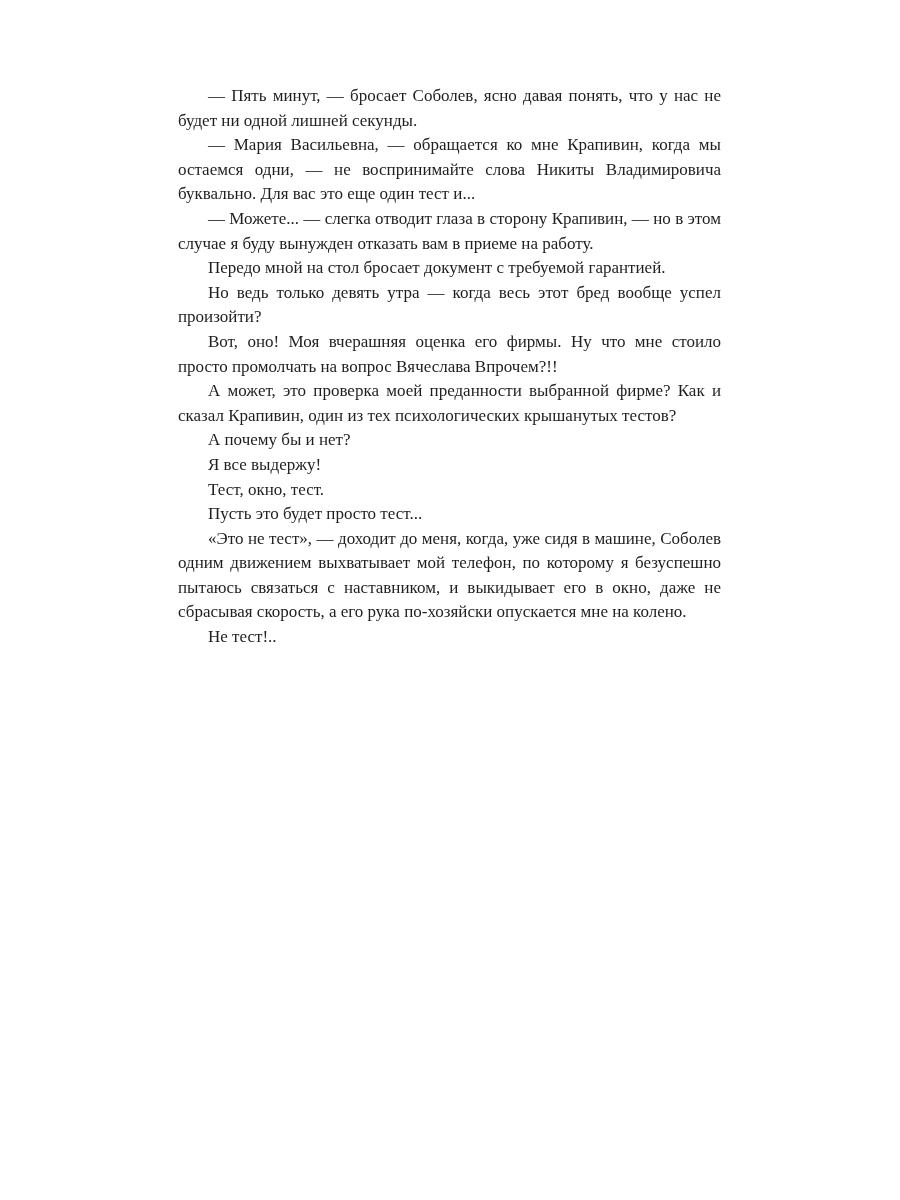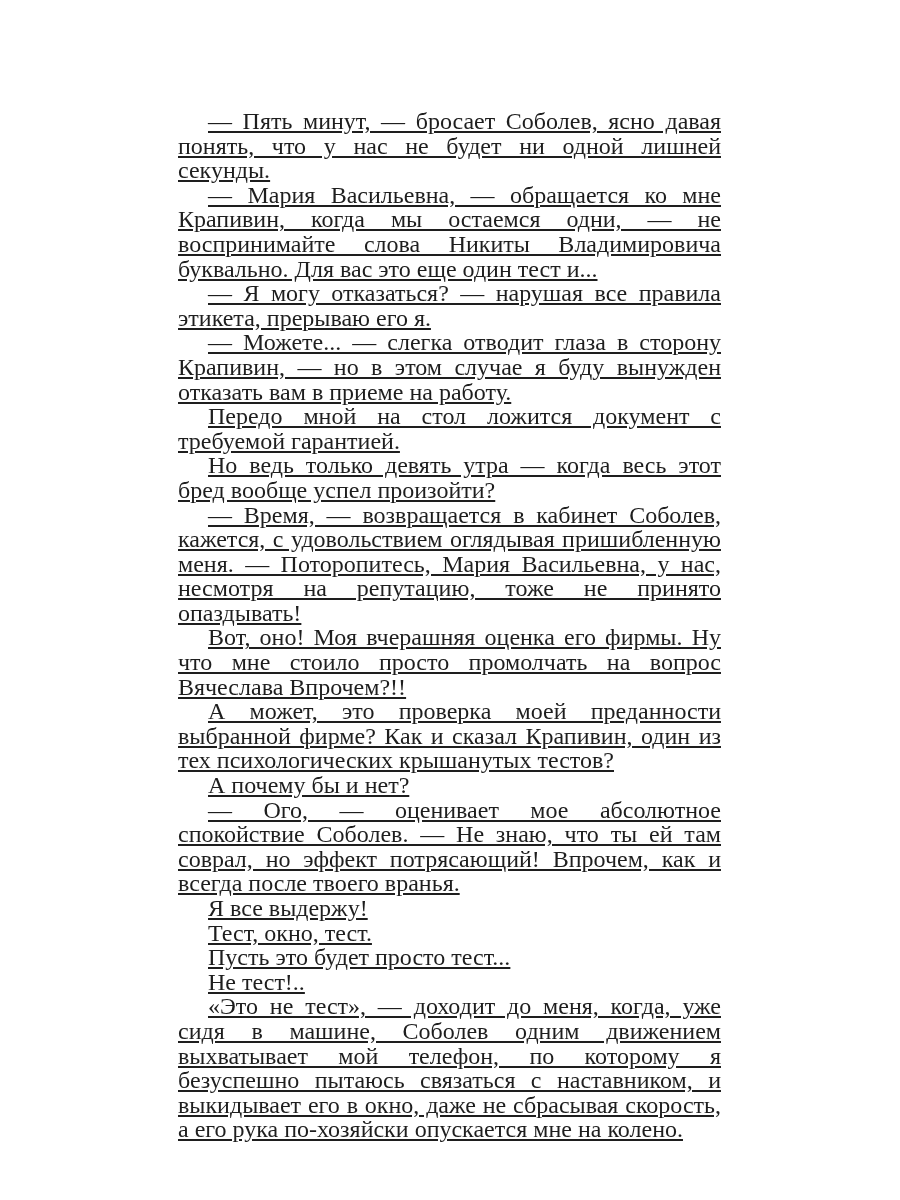--- a/index.html
+++ b/index.html
@@ -1,47 +1,43 @@
 <!DOCTYPE html>
 <html><head>
 <meta charset="utf-8">
 <style>
   html, body { margin: 0; padding: 0; background: #ffffff; }
   body { width: 900px; height: 1200px; position: relative; overflow: hidden; }
   .page {
     position: absolute;
     left: 178px;
-    top: 109px;
+    top: 84px;
     width: 543px;
     font-family: "Liberation Serif", "DejaVu Serif", serif;
-    font-size: 24px;
+    font-size: 17px;
     line-height: 24.6px;
     color: #1e1e1e;
-    text-decoration: underline;
   }
   .page p {
     margin: 0;
     text-indent: 30px;
     text-align: justify;
     hyphens: manual;
   }
 </style>
 </head>
 <body>
 
 <div class="page">
   <p>— Пять минут, — бросает Соболев, ясно давая понять, что у нас не будет ни одной лишней секунды.</p>
   <p>— Мария Васильевна, — обращается ко мне Крапивин, когда мы остаемся одни, — не воспринимайте слова Никиты Владимировича буквально. Для вас это еще один тест и...</p>
-  <p>— Я могу отказаться? — нарушая все правила этикета, прерываю его я.</p>
   <p>— Можете... — слегка отводит глаза в сторону Крапивин, — но в этом случае я буду вынужден отказать вам в приеме на работу.</p>
-  <p>Передо мной на стол ложится документ с требуемой гарантией.</p>
+  <p>Передо мной на стол бросает документ с требуемой гарантией.</p>
   <p>Но ведь только девять утра — когда весь этот бред вообще успел произойти?</p>
-  <p>— Время, — возвращается в кабинет Соболев, кажется, с удовольствием оглядывая пришибленную меня. — Поторопитесь, Мария Васильевна, у нас, несмотря на репутацию, тоже не принято опаздывать!</p>
   <p>Вот, оно! Моя вчерашняя оценка его фирмы. Ну что мне стоило просто промолчать на вопрос Вячеслава Впрочем?!!</p>
   <p>А может, это проверка моей преданности выбранной фирме? Как и сказал Крапивин, один из тех психологических крышанутых тестов?</p>
   <p>А почему бы и нет?</p>
-  <p>— Ого, — оценивает мое абсолютное спокойствие Соболев. — Не знаю, что ты ей там соврал, но эффект потрясающий! Впрочем, как и всегда после твоего вранья.</p>
   <p>Я все выдержу!</p>
   <p>Тест, окно, тест.</p>
   <p>Пусть это будет просто тест...</p>
+  <p>«Это не тест», — доходит до меня, когда, уже сидя в машине, Соболев одним движением выхватывает мой телефон, по которому я безуспешно пытаюсь связаться с наставником, и выкидывает его в окно, даже не сбрасывая скорость, а его рука по-хозяйски опускается мне на колено.</p>
   <p>Не тест!..</p>
-  <p>«Это не тест», — доходит до меня, когда, уже сидя в машине, Соболев одним движением выхватывает мой телефон, по которому я безуспешно пытаюсь связаться с наставником, и выкидывает его в окно, даже не сбрасывая скорость, а его рука по-хозяйски опускается мне на колено.</p>
 </div>
 
 </body></html>

